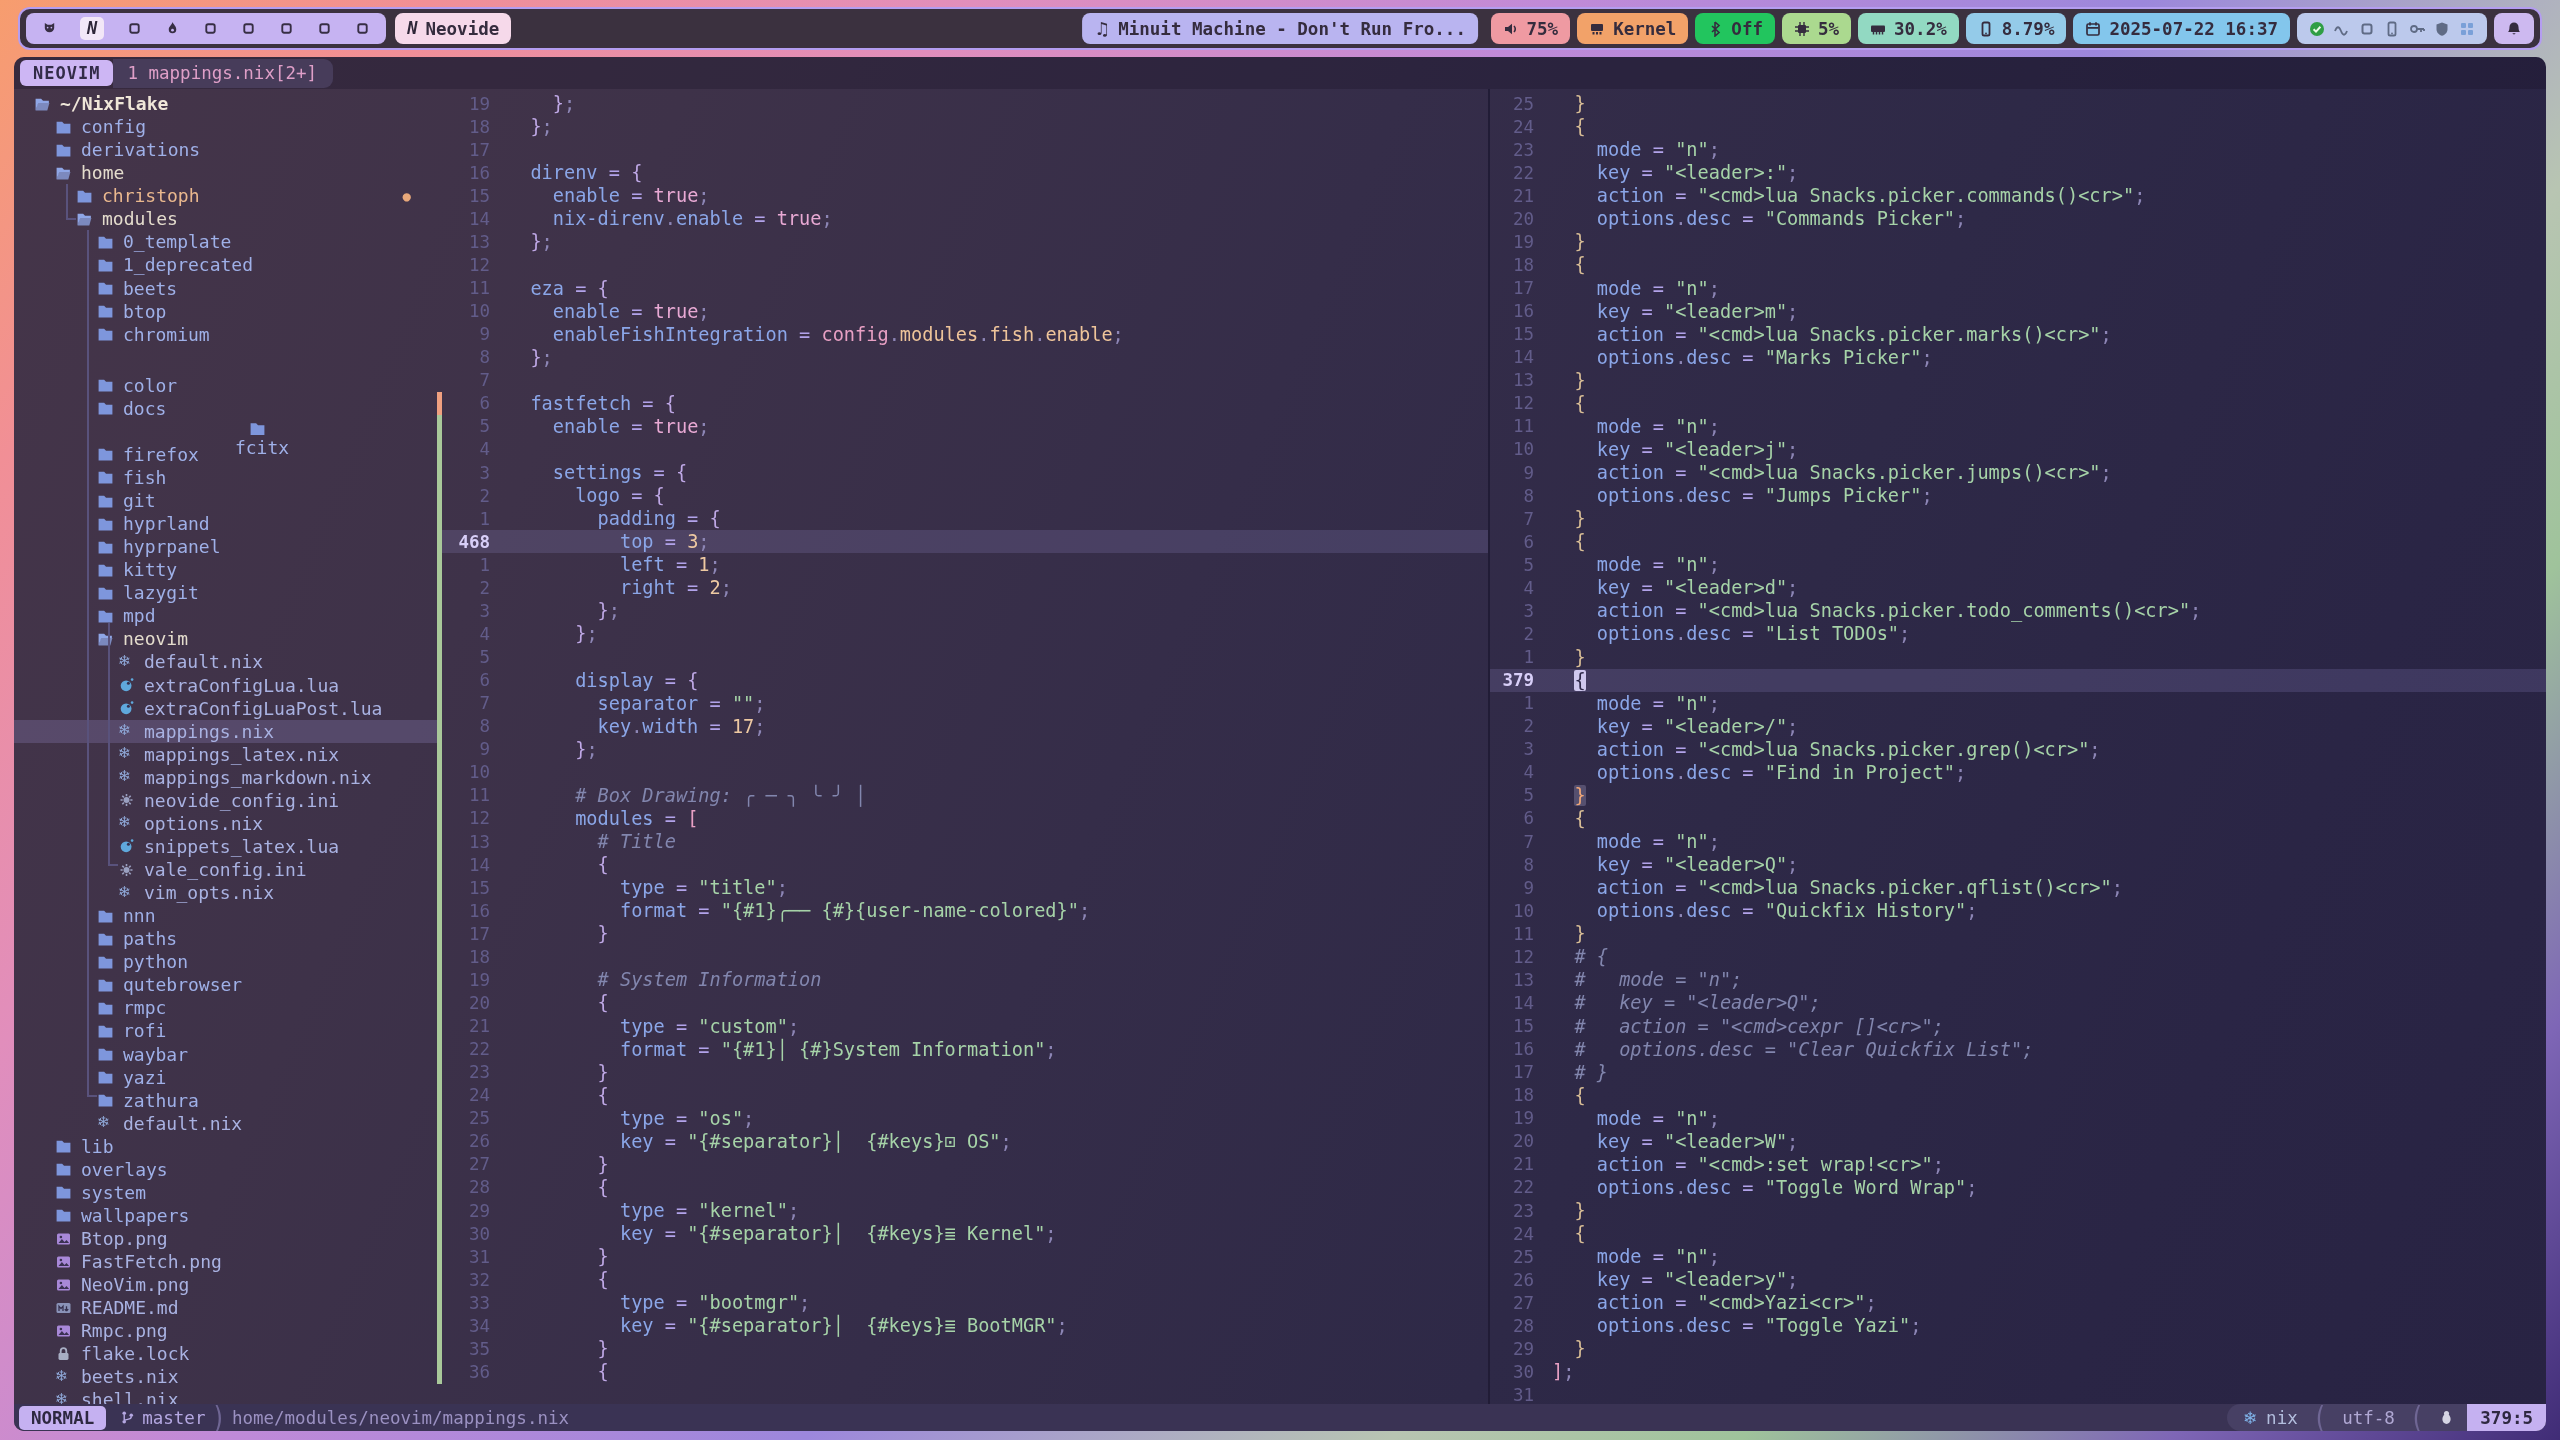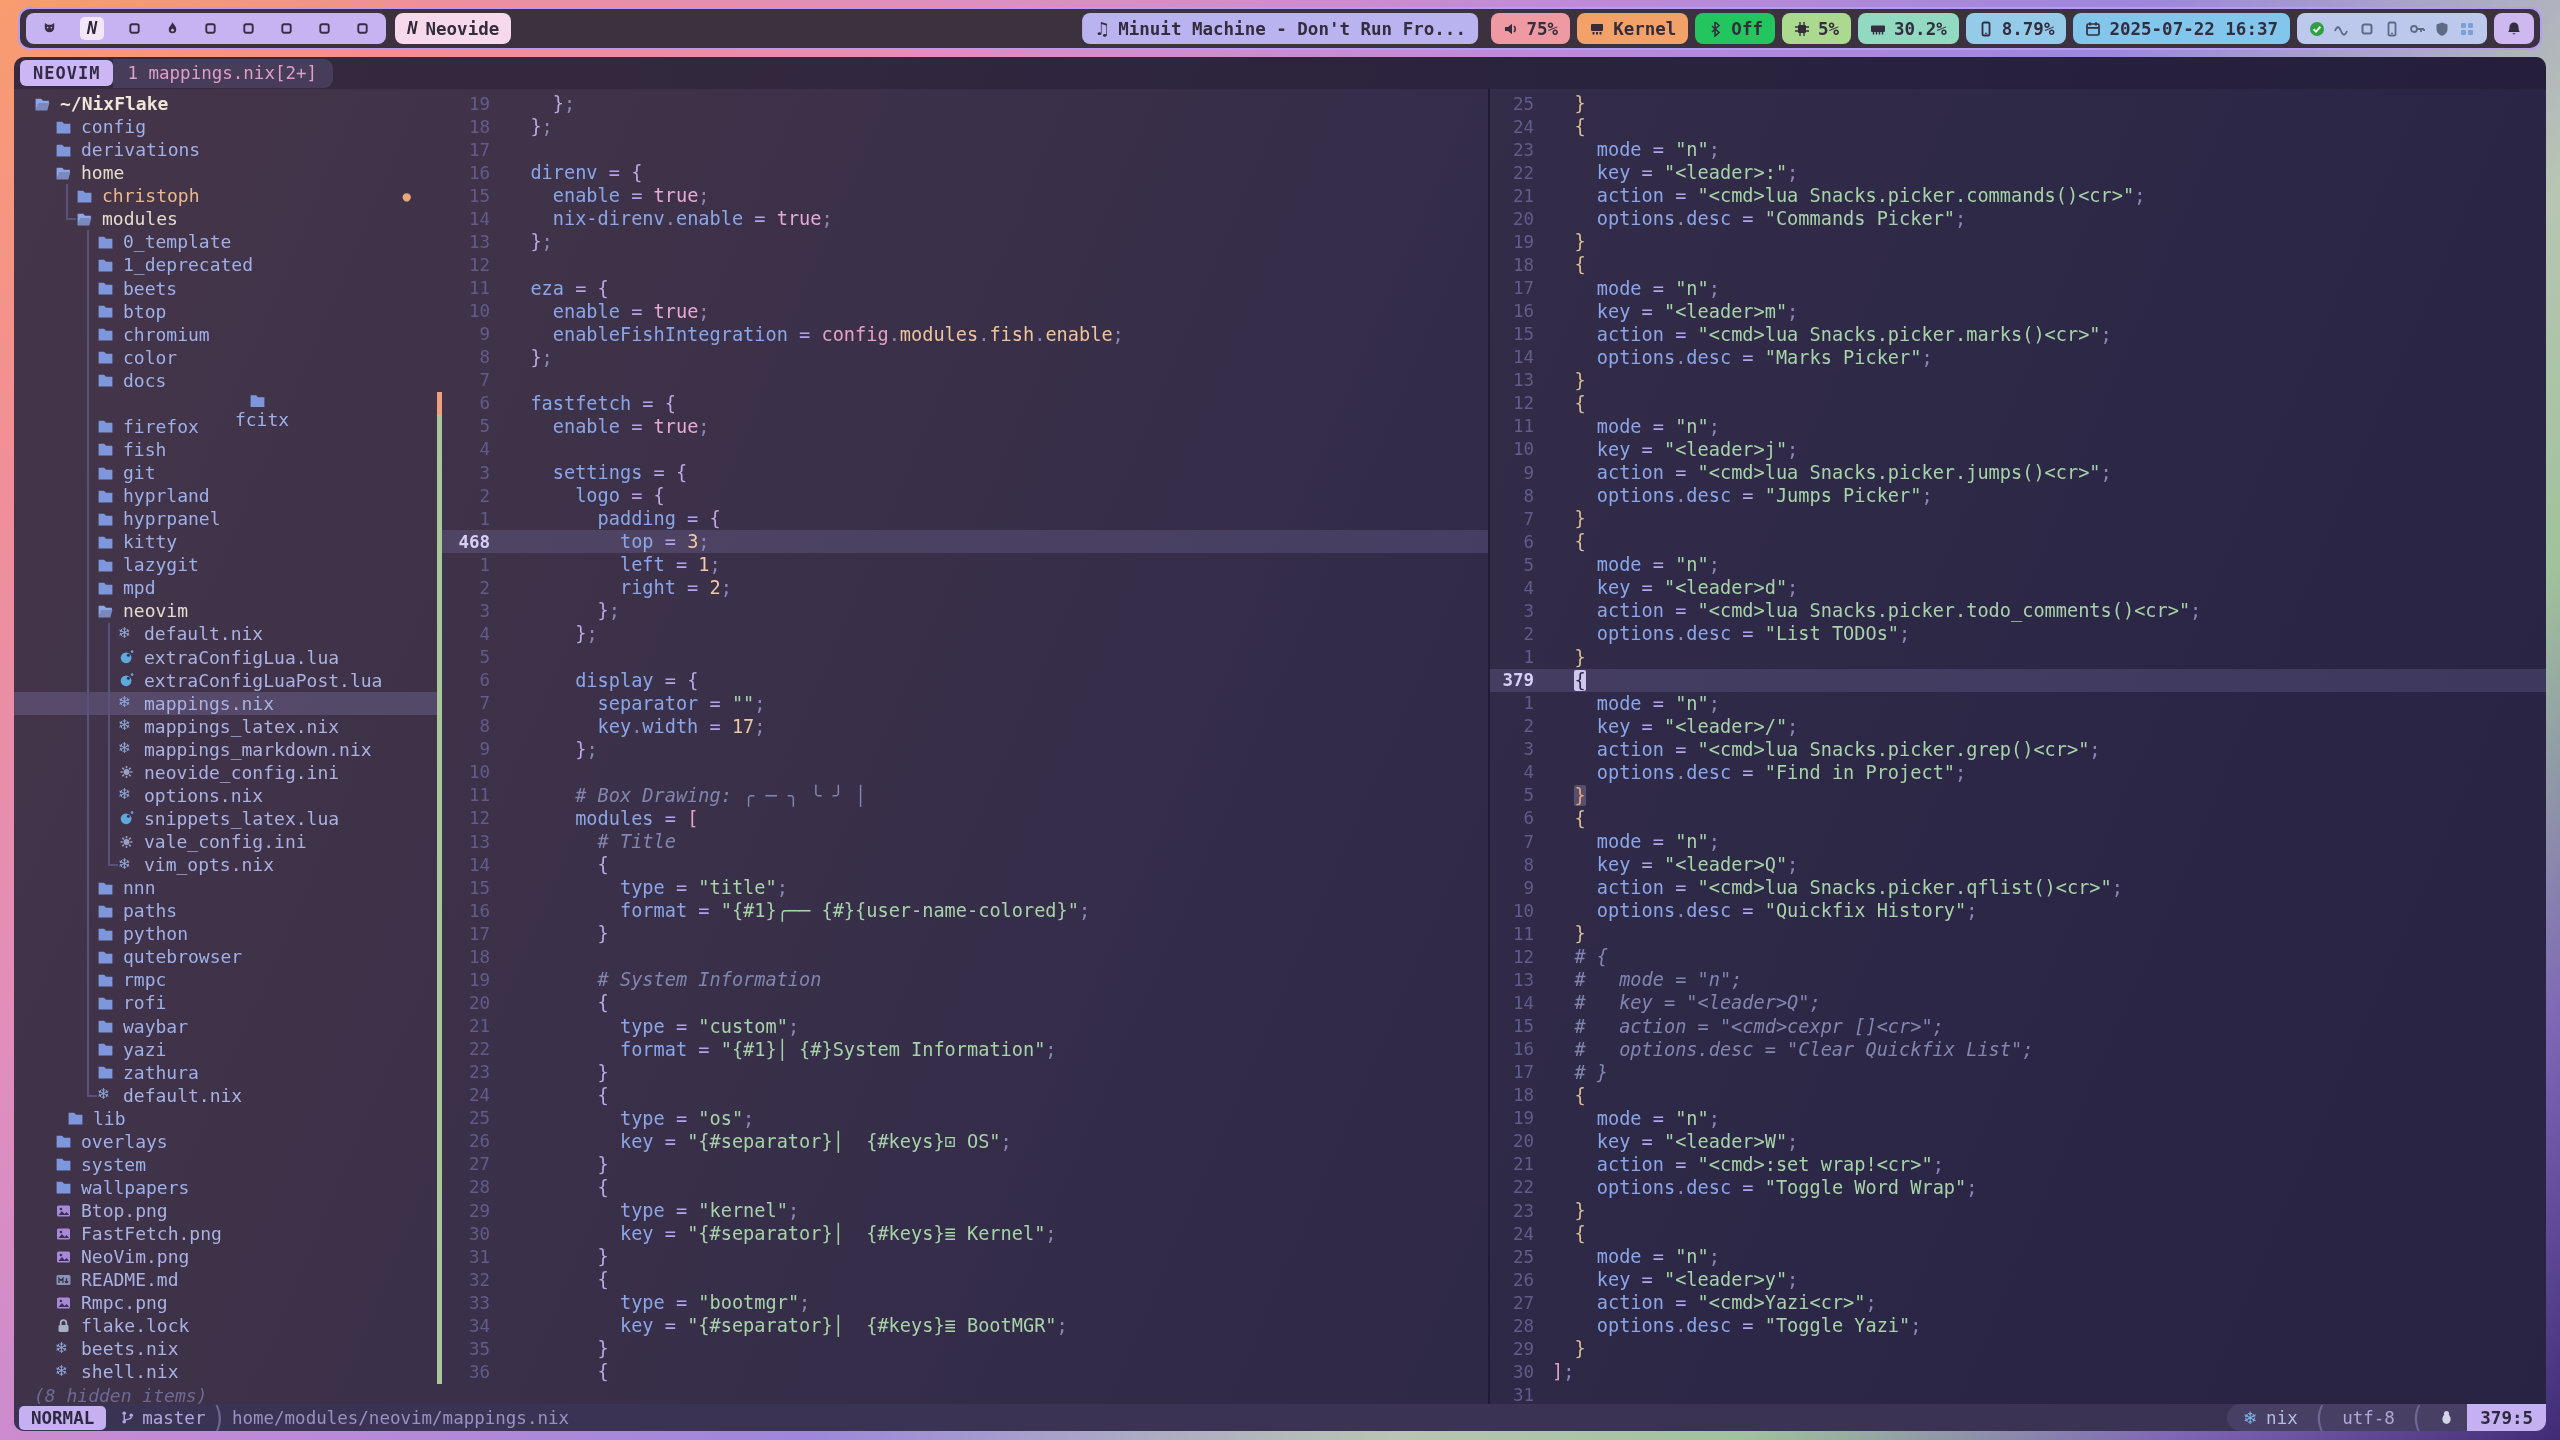--- a/index.html
+++ b/index.html
@@ -300,21 +300,21 @@
               </svg></span><span class="lbl-dir">1_deprecated</span></div>
           <div class="trow" style="padding-left: 83px;"><span class="ticon" style="color:#7e96dc"><svg viewBox="0 0 16 15" width="100%" height="100%" fill="currentColor" xmlns="http://www.w3.org/2000/svg">
                 <path d="M1.5 2.5h5.2L8.5 4.5h6v9h-13z"></path>
               </svg></span><span class="lbl-dir">beets</span></div>
           <div class="trow" style="padding-left: 83px;"><span class="ticon" style="color:#7e96dc"><svg viewBox="0 0 16 15" width="100%" height="100%" fill="currentColor" xmlns="http://www.w3.org/2000/svg">
                 <path d="M1.5 2.5h5.2L8.5 4.5h6v9h-13z"></path>
               </svg></span><span class="lbl-dir">btop</span></div>
           <div class="trow" style="padding-left: 83px;"><span class="ticon" style="color:#7e96dc"><svg viewBox="0 0 16 15" width="100%" height="100%" fill="currentColor" xmlns="http://www.w3.org/2000/svg">
                 <path d="M1.5 2.5h5.2L8.5 4.5h6v9h-13z"></path>
               </svg></span><span class="lbl-dir">chromium</span></div>
-          <div class="trow" style="padding-left: 83px;"><span class="ticon" style="color:#7e96dc"><svg viewBox="0 0 16 15" width="100%" height="100%" fill="currentColor" xmlns="http://www.w3.org/2000/svg">
+          <div class="trow" style="padding-left: 83px; margin-top: 28px;"><span class="ticon" style="color:#7e96dc"><svg viewBox="0 0 16 15" width="100%" height="100%" fill="currentColor" xmlns="http://www.w3.org/2000/svg">
                 <path d="M1.5 2.5h5.2L8.5 4.5h6v9h-13z"></path>
               </svg></span><span class="lbl-dir">color</span></div>
           <div class="trow" style="padding-left: 83px;"><span class="ticon" style="color:#7e96dc"><svg viewBox="0 0 16 15" width="100%" height="100%" fill="currentColor" xmlns="http://www.w3.org/2000/svg">
                 <path d="M1.5 2.5h5.2L8.5 4.5h6v9h-13z"></path>
               </svg></span><span class="lbl-dir">docs</span></div>
           <div class="trow" style="padding-left: 83px; flex-direction: column;"><span class="ticon" style="color:#7e96dc"><svg viewBox="0 0 16 15" width="100%" height="100%" fill="currentColor" xmlns="http://www.w3.org/2000/svg">
                 <path d="M1.5 2.5h5.2L8.5 4.5h6v9h-13z"></path>
               </svg></span><span class="lbl-dir">fcitx</span></div>
           <div class="trow" style="padding-left: 83px;"><span class="ticon" style="color:#7e96dc"><svg viewBox="0 0 16 15" width="100%" height="100%" fill="currentColor" xmlns="http://www.w3.org/2000/svg">
                 <path d="M1.5 2.5h5.2L8.5 4.5h6v9h-13z"></path>
@@ -394,21 +394,21 @@
           <div class="trow" style="padding-left: 83px;"><span class="ticon" style="color:#7e96dc"><svg viewBox="0 0 16 15" width="100%" height="100%" fill="currentColor" xmlns="http://www.w3.org/2000/svg">
                 <path d="M1.5 2.5h5.2L8.5 4.5h6v9h-13z"></path>
               </svg></span><span class="lbl-dir">waybar</span></div>
           <div class="trow" style="padding-left: 83px;"><span class="ticon" style="color:#7e96dc"><svg viewBox="0 0 16 15" width="100%" height="100%" fill="currentColor" xmlns="http://www.w3.org/2000/svg">
                 <path d="M1.5 2.5h5.2L8.5 4.5h6v9h-13z"></path>
               </svg></span><span class="lbl-dir">yazi</span></div>
           <div class="trow" style="padding-left: 83px;"><span class="ticon" style="color:#7e96dc"><svg viewBox="0 0 16 15" width="100%" height="100%" fill="currentColor" xmlns="http://www.w3.org/2000/svg">
                 <path d="M1.5 2.5h5.2L8.5 4.5h6v9h-13z"></path>
               </svg></span><span class="lbl-dir">zathura</span></div>
           <div class="trow" style="padding-left: 83px;"><span class="ticon ticon-glyph" style="color:#8fa8d8">❄</span><span class="lbl-file">default.nix</span></div>
-          <div class="trow" style="padding-left: 53px;"><span class="ticon" style="color:#7e96dc"><svg viewBox="0 0 16 15" width="100%" height="100%" fill="currentColor" xmlns="http://www.w3.org/2000/svg">
+          <div class="trow" style="padding-left: 41px;"><span class="ticon" style="color:#7e96dc"><svg viewBox="0 0 16 15" width="100%" height="100%" fill="currentColor" xmlns="http://www.w3.org/2000/svg">
                 <path d="M1.5 2.5h5.2L8.5 4.5h6v9h-13z"></path>
               </svg></span><span class="lbl-dir">lib</span></div>
           <div class="trow" style="padding-left: 41px;"><span class="ticon" style="color:#7e96dc"><svg viewBox="0 0 16 15" width="100%" height="100%" fill="currentColor" xmlns="http://www.w3.org/2000/svg">
                 <path d="M1.5 2.5h5.2L8.5 4.5h6v9h-13z"></path>
               </svg></span><span class="lbl-dir">overlays</span></div>
           <div class="trow" style="padding-left: 41px;"><span class="ticon" style="color:#7e96dc"><svg viewBox="0 0 16 15" width="100%" height="100%" fill="currentColor" xmlns="http://www.w3.org/2000/svg">
                 <path d="M1.5 2.5h5.2L8.5 4.5h6v9h-13z"></path>
               </svg></span><span class="lbl-dir">system</span></div>
           <div class="trow" style="padding-left: 41px;"><span class="ticon" style="color:#7e96dc"><svg viewBox="0 0 16 15" width="100%" height="100%" fill="currentColor" xmlns="http://www.w3.org/2000/svg">
                 <path d="M1.5 2.5h5.2L8.5 4.5h6v9h-13z"></path>

